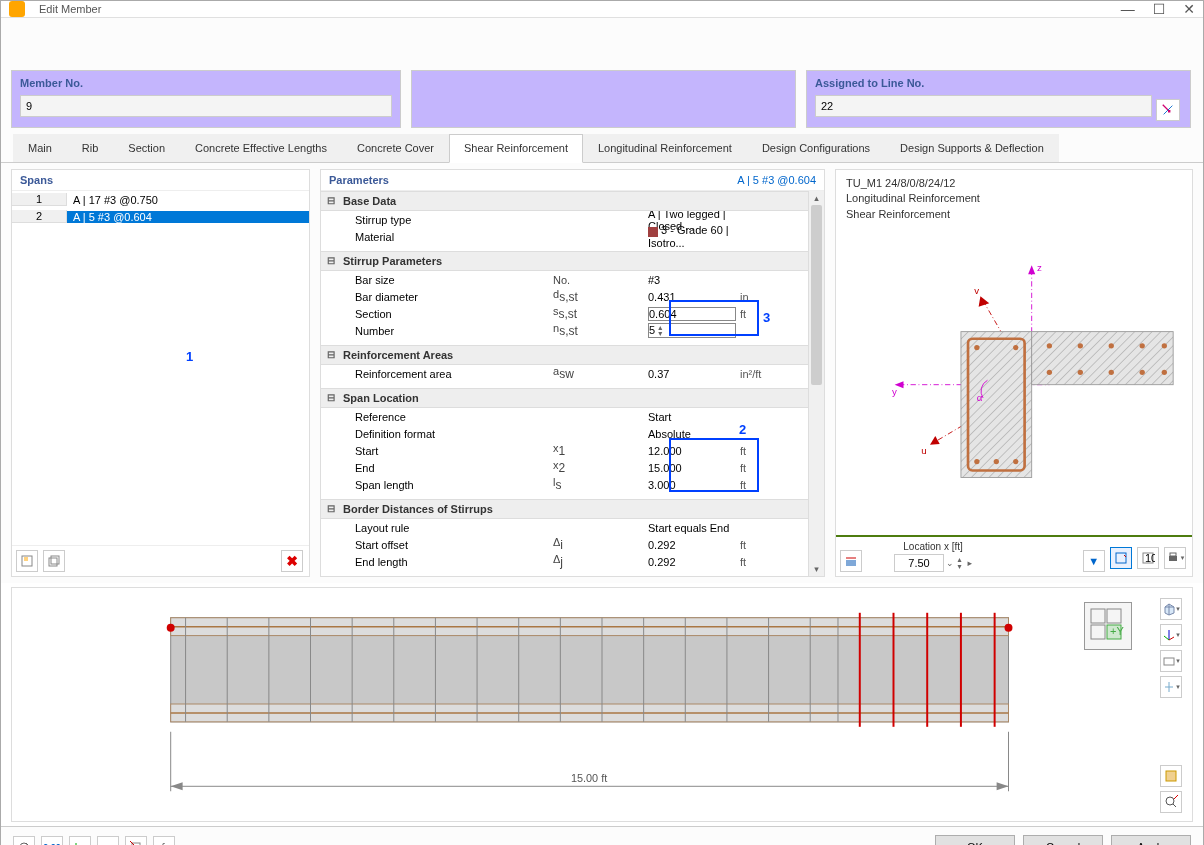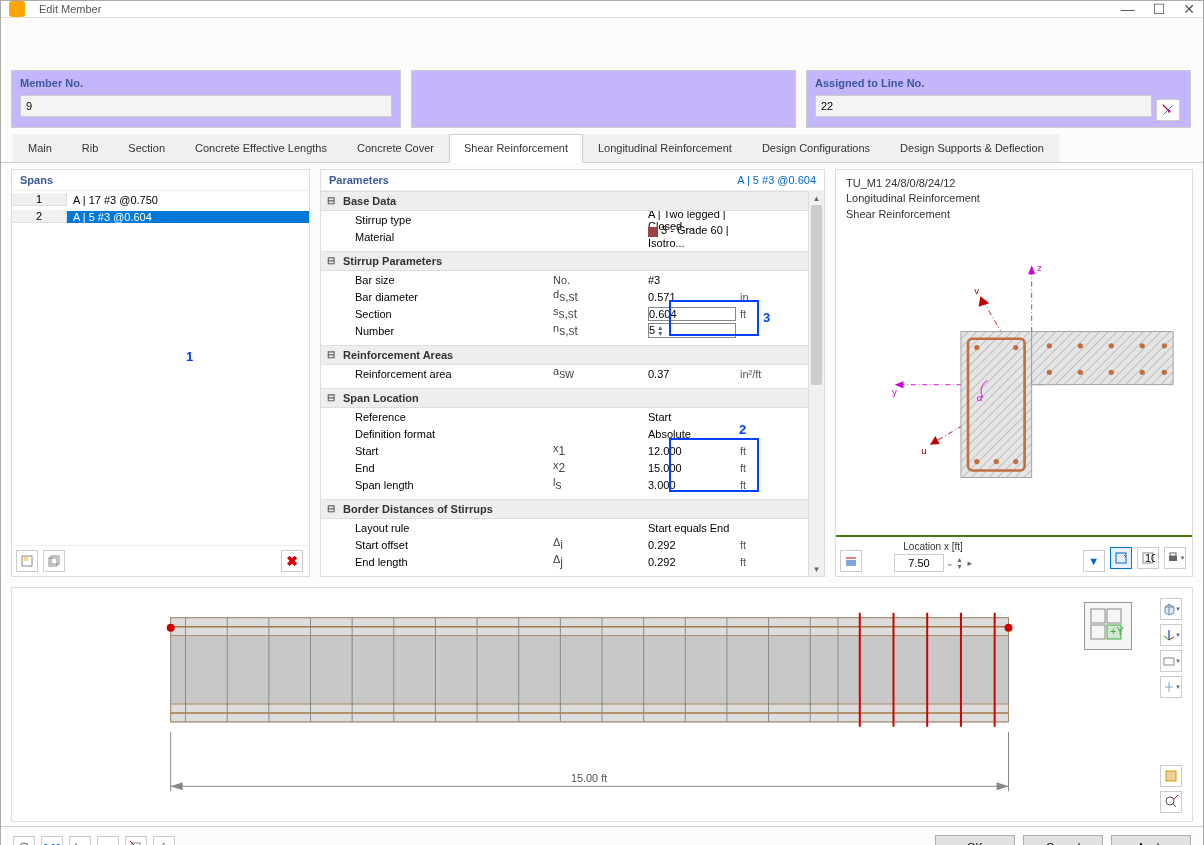--- a/index.html
+++ b/index.html
@@ -181,21 +181,21 @@
           <div class="pgroup-hdr">Stirrup Parameters</div>
           <div class="prow">
             <div class="plabel">Bar size</div>
             <div class="psym">No.</div>
             <div class="pval">#3</div>
             <div class="punit"></div>
           </div>
           <div class="prow">
             <div class="plabel">Bar diameter</div>
             <div class="psym">d<sub>s,st</sub></div>
-            <div class="pval">0.571</div>
+            <div class="pval">0.431</div>
             <div class="punit">in</div>
           </div>
           <div class="prow">
             <div class="plabel">Section</div>
             <div class="psym">s<sub>s,st</sub></div>
             <div class="pval" style="background:#fff;border:1px solid #888">0.604</div>
             <div class="punit">ft</div>
           </div>
           <div class="prow">
             <div class="plabel">Number</div>

